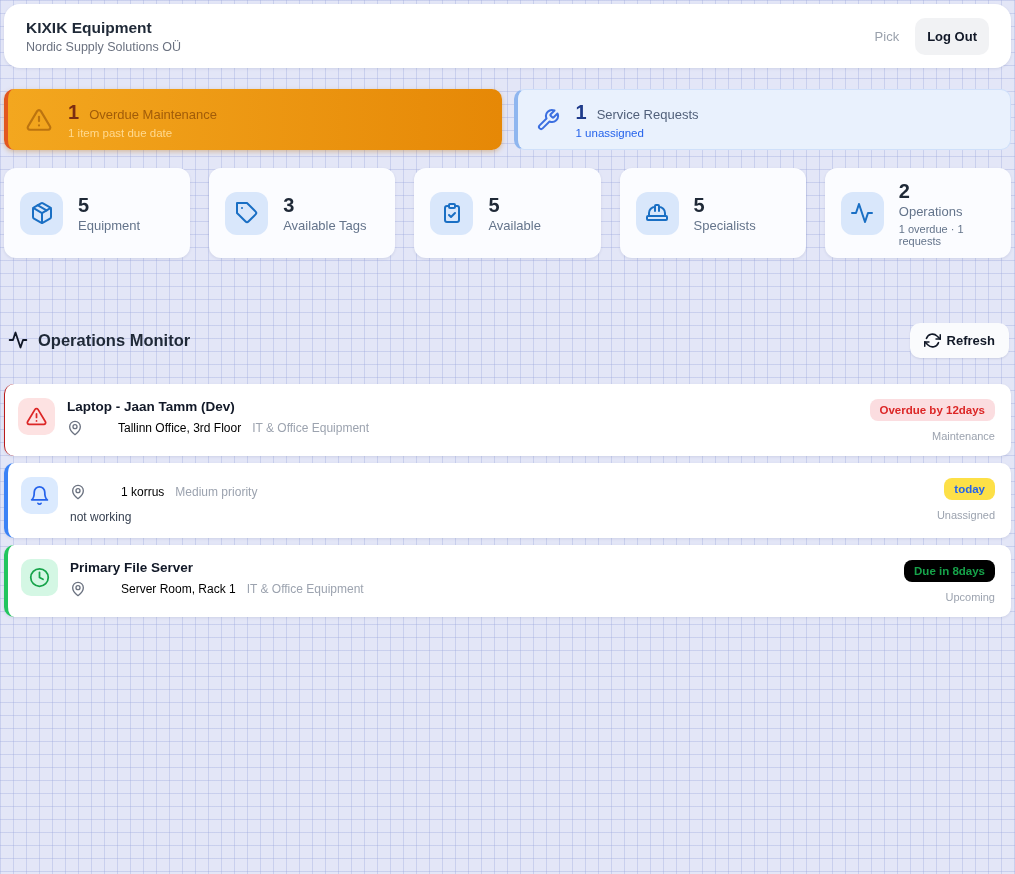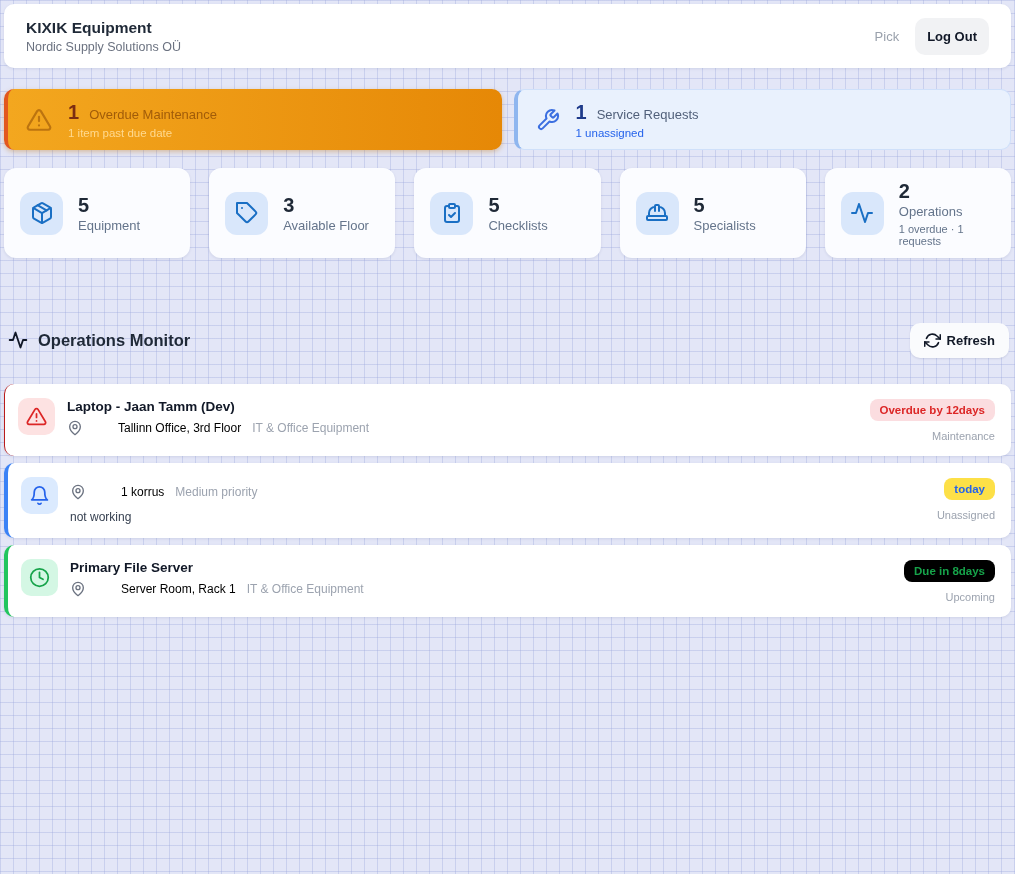--- a/index.html
+++ b/index.html
@@ -13,21 +13,21 @@
     background-size:13px 13px;
     overflow:hidden;
     color:#1f2937;
   }
   .page { width:1015px; height:874px; padding:4px; }
   .icn { display:inline-block; vertical-align:middle; }
   .icn svg { display:block; }
 
   
   .hdr {
-    height:64px; background:#ffffff; border-radius:10px;
+    height:64px; background:#ffffff; border-radius:16px;
     box-shadow:0 1px 3px rgba(30,41,99,0.10);
     display:flex; align-items:center; justify-content:space-between;
     padding:0 22px; margin-bottom:21px;
   }
   .hdr-title { font-size:15.5px; font-weight:bold; color:#1f2937; }
   .hdr-sub { font-size:12.5px; color:#6b7280; margin-top:3px; }
   .hdr-right { display:flex; align-items:center; gap:16px; }
   .hdr-role { font-size:13px; color:#9aa1ac; }
   .btn-logout {
     background:#f1f2f4; border:none; border-radius:10px;
@@ -194,34 +194,34 @@
     </div>
     <div class="stat">
       <span class="stat-ic icn">
         <svg width="24" height="24" viewBox="0 0 24 24" fill="none" stroke="currentColor" stroke-width="2" stroke-linecap="round" stroke-linejoin="round">
             <path d="M20.59 13.41l-7.17 7.17a2 2 0 0 1-2.83 0L2 12V2h10l8.59 8.59a2 2 0 0 1 0 2.82z"></path>
             <line x1="7" y1="7" x2="7.01" y2="7"></line>
           </svg>
       </span>
       <div>
         <div class="stat-val">3</div>
-        <div class="stat-label">Available Floor</div>
+        <div class="stat-label">Available Tags</div>
       </div>
     </div>
     <div class="stat">
       <span class="stat-ic icn">
         <svg width="24" height="24" viewBox="0 0 24 24" fill="none" stroke="currentColor" stroke-width="2" stroke-linecap="round" stroke-linejoin="round">
             <path d="M9 5H7a2 2 0 0 0-2 2v12a2 2 0 0 0 2 2h10a2 2 0 0 0 2-2V7a2 2 0 0 0-2-2h-2"></path>
             <rect x="9" y="3" width="6" height="4" rx="1"></rect>
             <path d="m9 14 2 2 4-4"></path>
           </svg>
       </span>
       <div>
         <div class="stat-val">5</div>
-        <div class="stat-label">Checklists</div>
+        <div class="stat-label">Available</div>
       </div>
     </div>
     <div class="stat">
       <span class="stat-ic icn">
         <svg width="24" height="24" viewBox="0 0 24 24" fill="none" stroke="currentColor" stroke-width="2" stroke-linecap="round" stroke-linejoin="round">
             <path d="M2 18a1 1 0 0 0 1 1h18a1 1 0 0 0 1-1v-2a1 1 0 0 0-1-1H3a1 1 0 0 0-1 1v2z"></path>
             <path d="M10 10V5a1 1 0 0 1 1-1h2a1 1 0 0 1 1 1v5"></path>
             <path d="M4 15v-3a6 6 0 0 1 6-6"></path>
             <path d="M14 6a6 6 0 0 1 6 6v3"></path>
           </svg>

